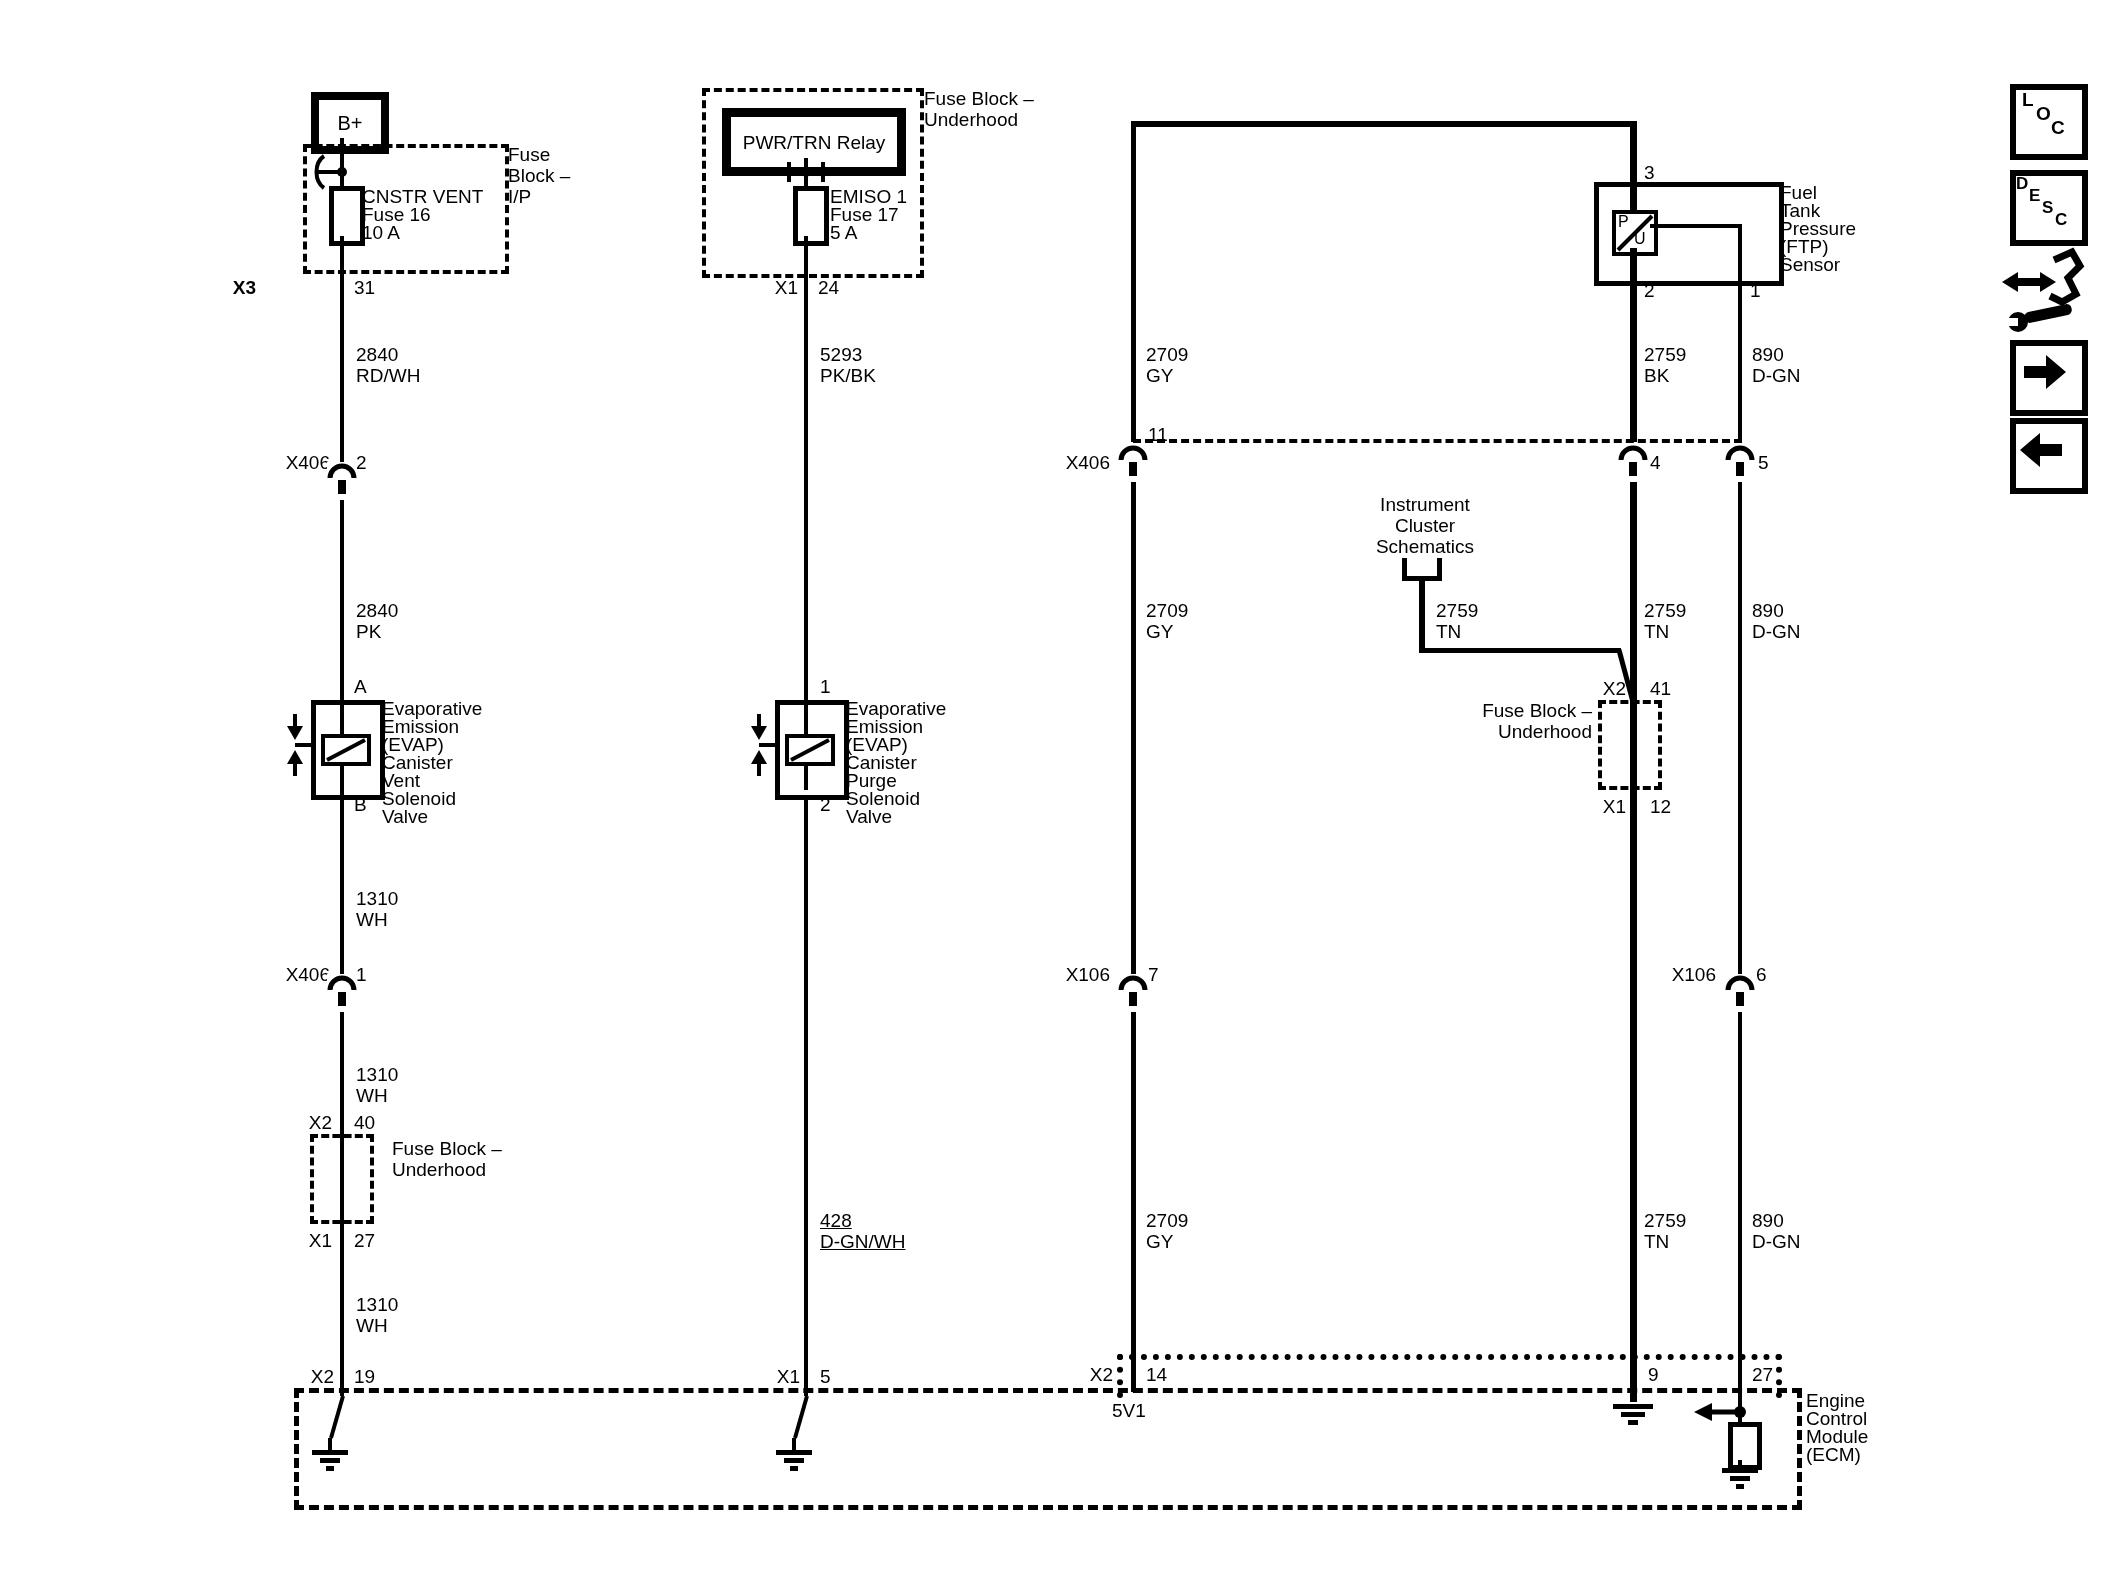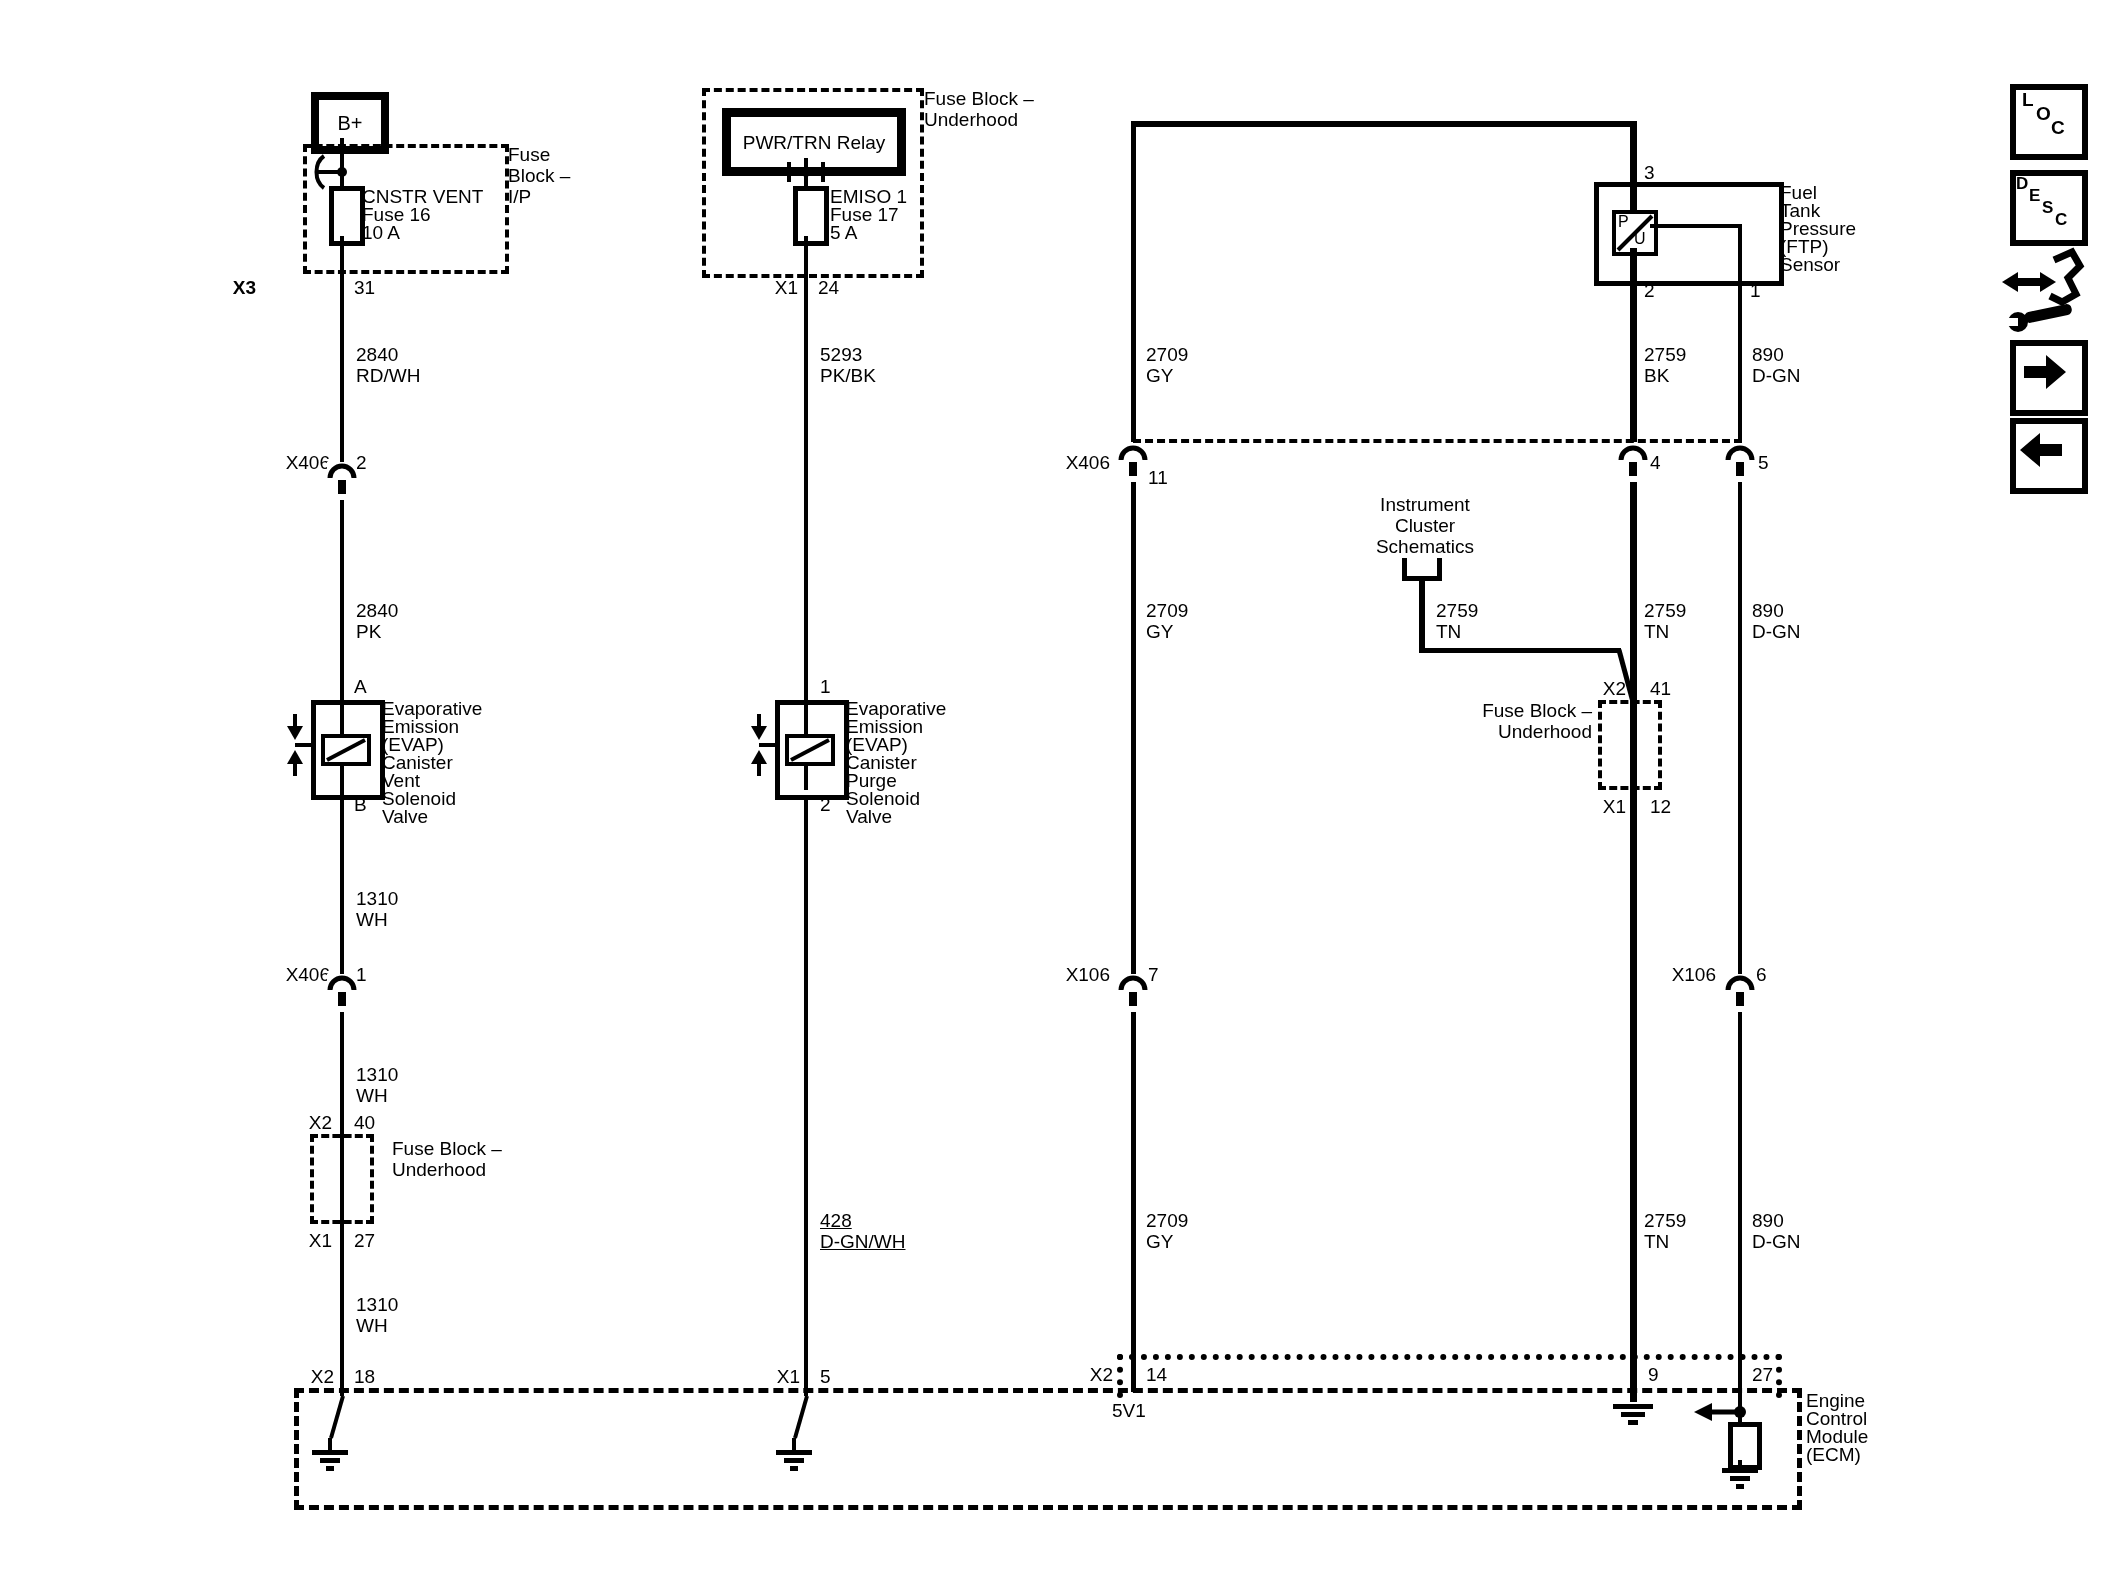--- a/index.html
+++ b/index.html
@@ -181,21 +181,21 @@
 
   <div class="lbl" style="left:1146px;top:344px;">2709
 GY</div>
   <div class="lbl" style="left:1644px;top:344px;">2759
 BK</div>
   <div class="lbl" style="left:1752px;top:344px;">890
 D-GN</div>
 
   <div style="position:absolute;left:1133px;top:439px;width:609px;height:0;border-top:4px dashed #000;"></div>
   <div class="lbl ralign" style="right:1014px;top:452px;">X406</div>
-  <div class="lbl" style="left:1148px;top:467px;">11</div>
+  <div class="lbl" style="left:1148px;top:424px;">11</div>
   <div class="lbl" style="left:1650px;top:452px;">4</div>
   <div class="lbl" style="left:1758px;top:452px;">5</div>
   <svg style="left:1118px;top:444px;" width="30" height="38">
     <rect x="0" y="0" width="30" height="38" fill="#fff"></rect>
     <path d="M3,16 A12,12 0 0 1 27,16" fill="none" stroke="#000" stroke-width="5"></path>
     <rect x="11" y="18" width="8" height="14" fill="#000"></rect>
   </svg>
   <svg style="left:1618px;top:444px;" width="30" height="38">
     <rect x="0" y="0" width="30" height="38" fill="#fff"></rect>
     <path d="M3,16 A12,12 0 0 1 27,16" fill="none" stroke="#000" stroke-width="5"></path>
@@ -268,21 +268,21 @@
 D-GN</div>
 
   <div style="position:absolute;left:1117px;top:1354px;width:653px;height:38px;border:6px dotted #000;border-bottom:none;"></div>
   <div class="dbox" style="left:294px;top:1388px;width:1498px;height:112px;border-width:5px;"></div>
   <div class="comp" style="left:1806px;top:1392px;">Engine
 Control
 Module
 (ECM)</div>
 
   <div class="lbl ralign" style="right:1790px;top:1366px;">X2</div>
-  <div class="lbl" style="left:354px;top:1366px;">18</div>
+  <div class="lbl" style="left:354px;top:1366px;">19</div>
   <svg style="left:326px;top:1394px;" width="22" height="48">
     <line x1="17" y1="2" x2="5" y2="44" stroke="#000" stroke-width="4"></line>
   </svg>
   <div class="w" style="left:328px;top:1438px;width:4px;height:12px;"></div>
   <svg style="left:308px;top:1450px;" width="44" height="24">
     <rect x="4" y="0" width="36" height="5" fill="#000"></rect>
     <rect x="12" y="8" width="20" height="5" fill="#000"></rect>
     <rect x="18" y="16" width="8" height="5" fill="#000"></rect>
   </svg>
 

